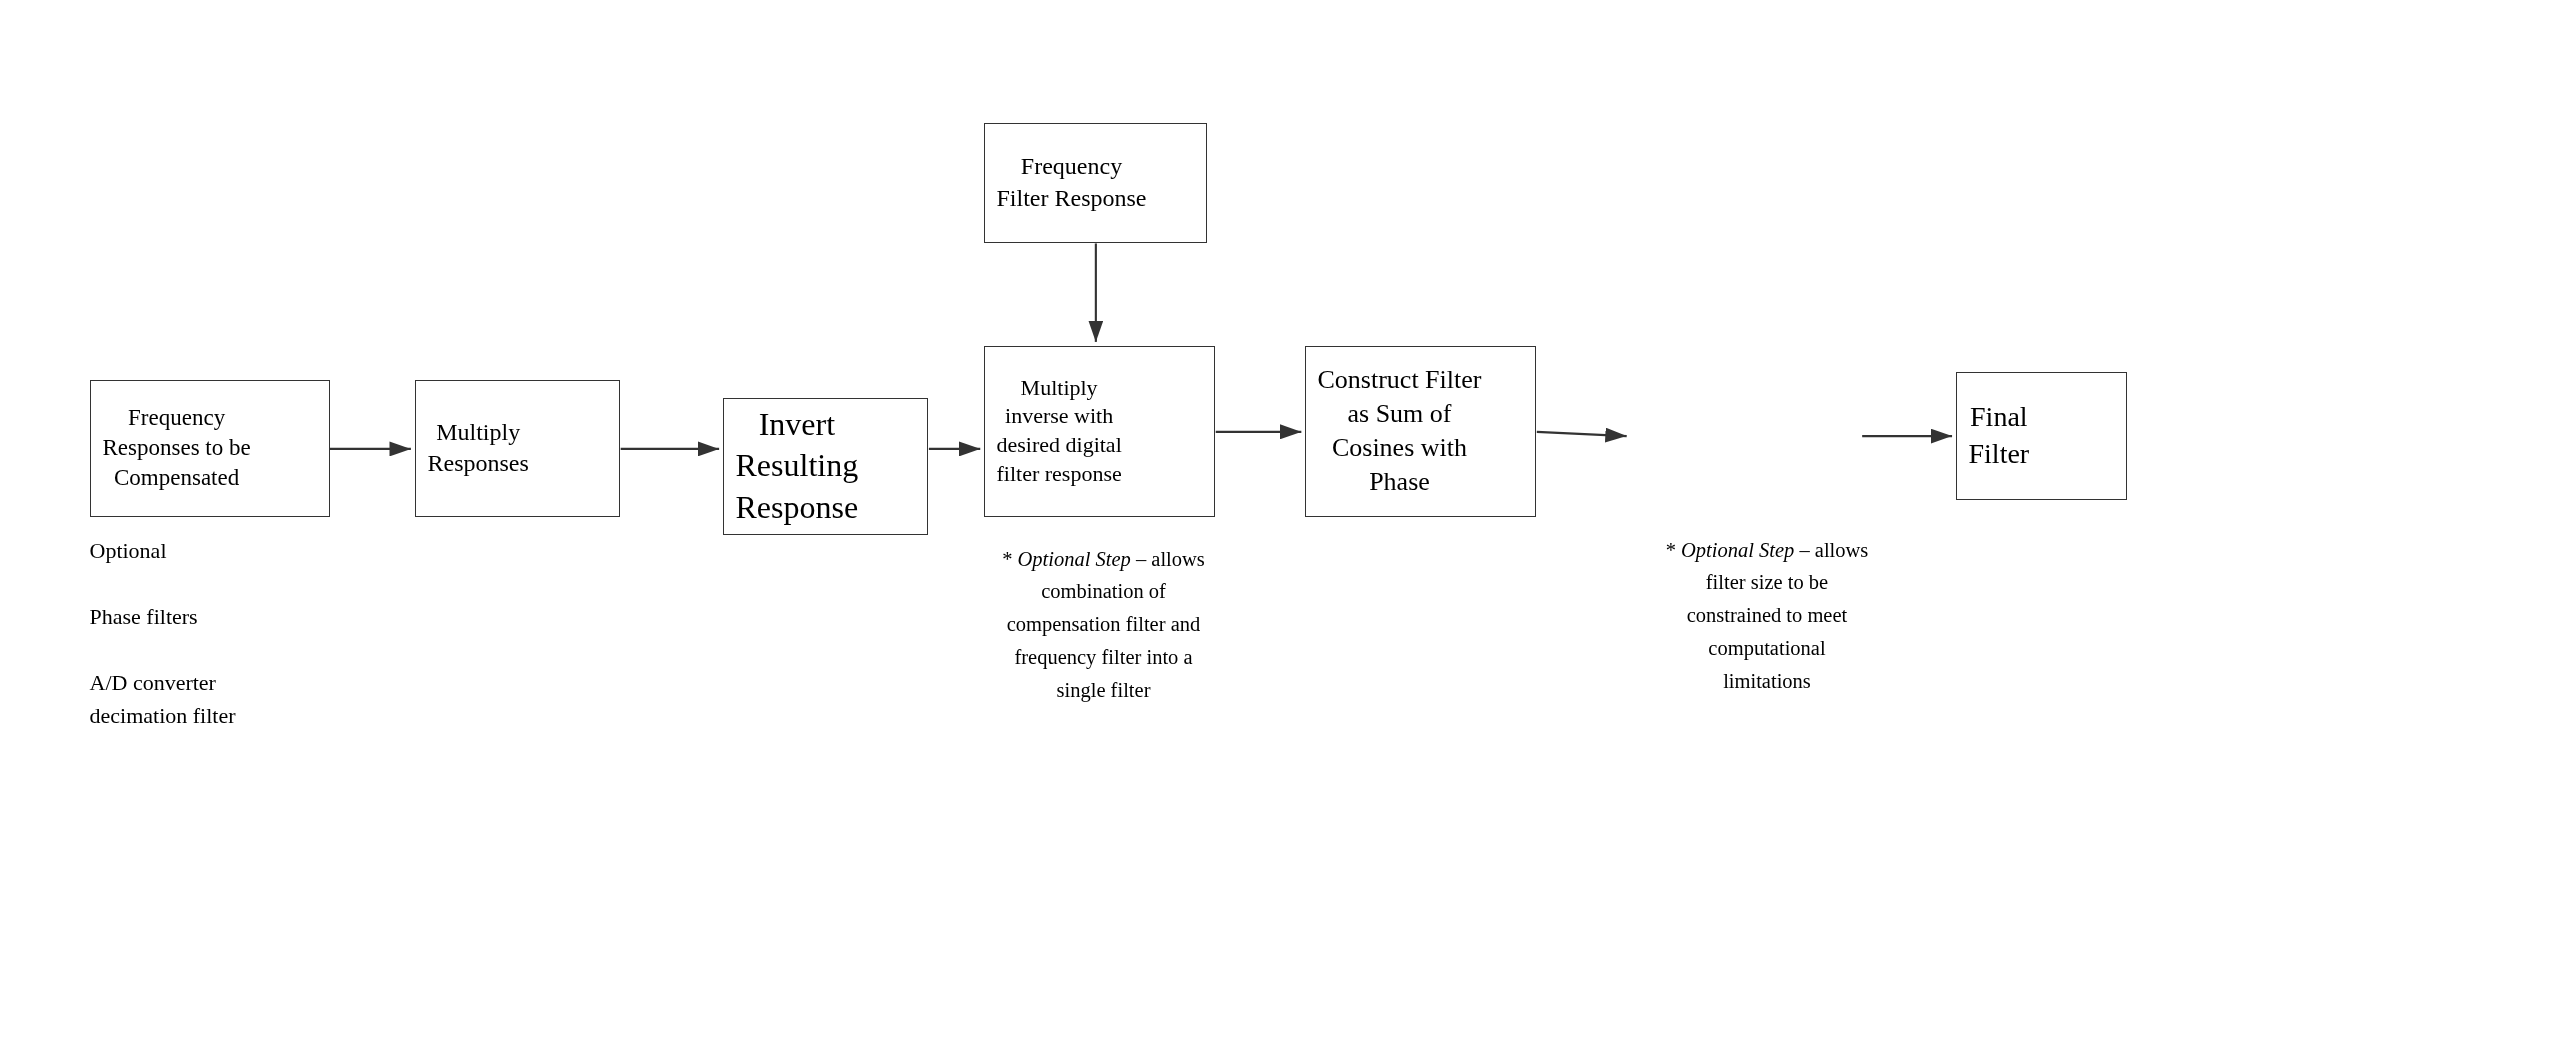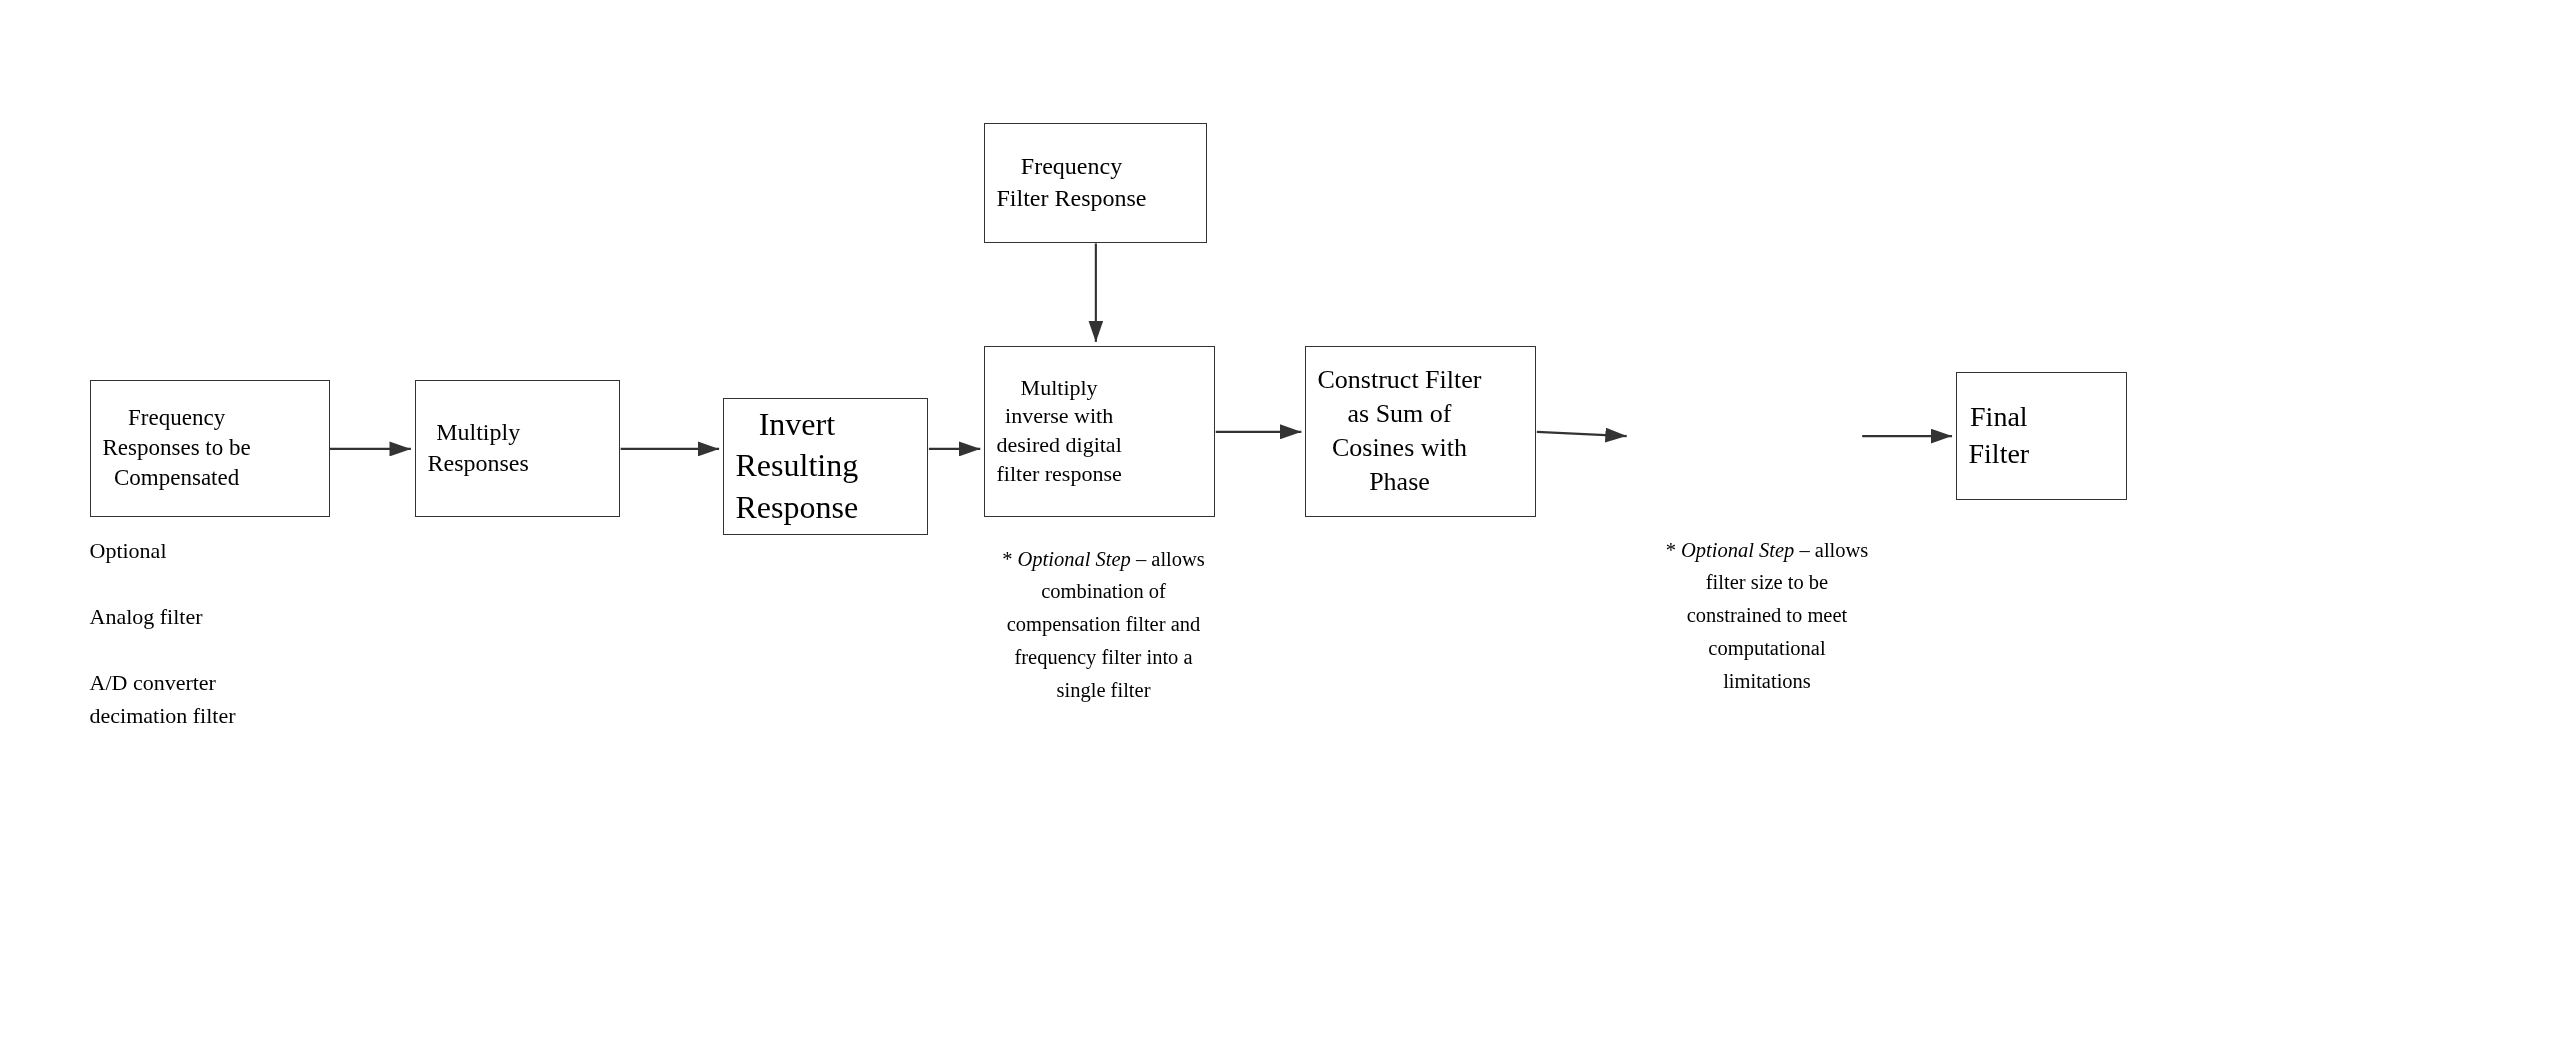--- a/index.html
+++ b/index.html
@@ -106,21 +106,21 @@
       <span>Construct Filter<br>as Sum of<br>Cosines with<br>Phase</span>
     </div>
 
 
     <div class="box" style="left:1909px; top:317px; width:171px; height:128px; font-size:28px;">
       <span>Final<br>Filter</span>
     </div>
 
     <div class="label-text" style="left:43px; top:479px; width:240px;">
       <span>Optional</span><br><br>
-      <span>Analog filter</span><br><br>
+      <span>Phase filters</span><br><br>
       <span>A/D converter<br>decimation filter</span>
     </div>
 
     <div style="position:absolute; left:890px; top:488px; width:334px; font-size:20.5px; line-height:1.6; text-align:center;">
       <span>* <em>Optional Step</em> – allows<br>
       combination of<br>
       compensation filter and<br>
       frequency filter into a<br>
       single filter</span>
     </div>

